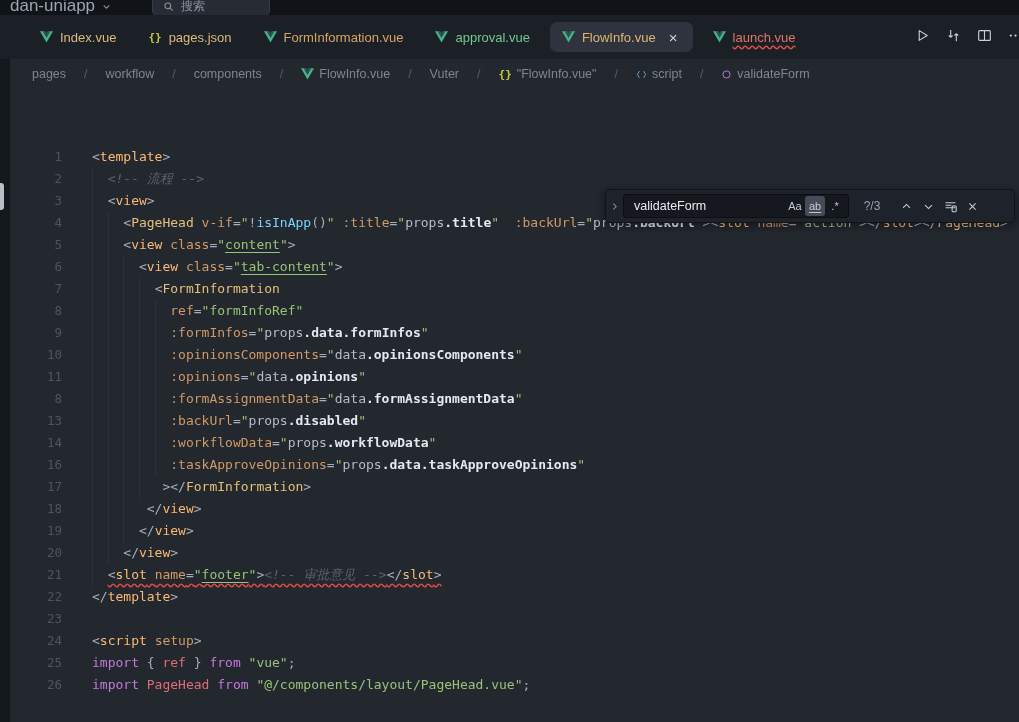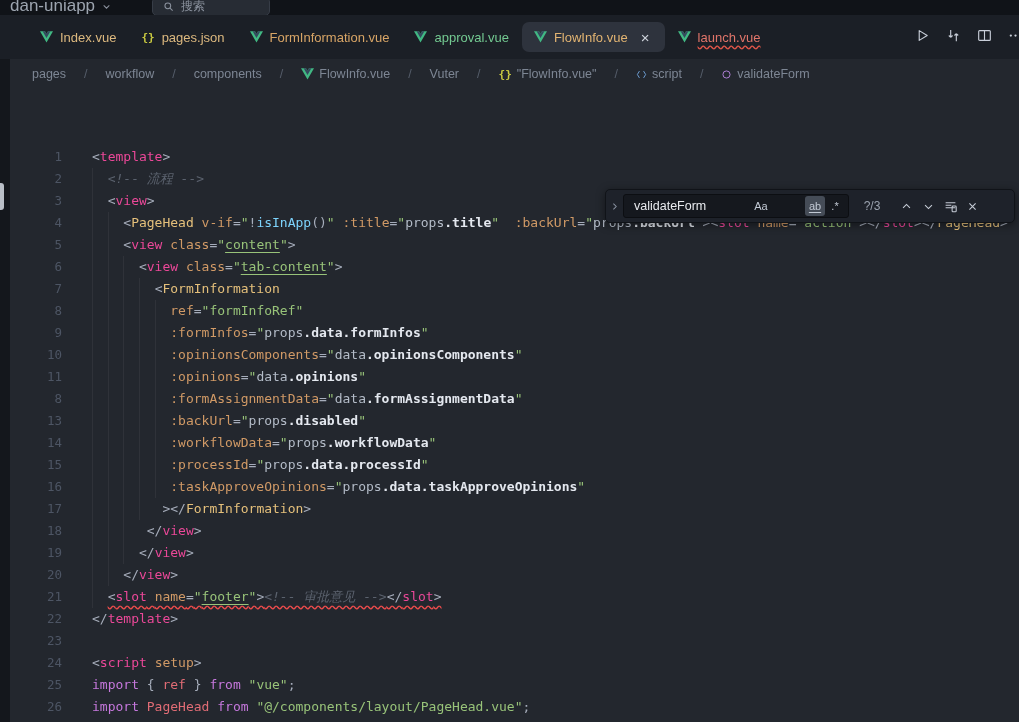--- a/index.html
+++ b/index.html
@@ -17,21 +17,21 @@
   .tb-icon { display:flex; align-items:center; }
   .search-pill {
     margin-left:34px; display:flex; align-items:center; gap:7px;
     background:#272c34; border:1px solid #373d47; border-radius:5px;
     height:19px; padding:0 10px; width:118px; color:#8a919d; font-size:12px;
   }
 
   
   .tabstrip { height:44px; background:#1b1f26; display:flex; align-items:flex-end;
               padding:0 0 7px 28px; position:relative; z-index:3; }
-  .tabs { display:flex; gap:1px; align-items:flex-end; }
+  .tabs { display:flex; gap:8px; align-items:flex-end; }
   .tab { display:flex; align-items:center; gap:7px; height:30px; padding:0 12px;
          border-radius:7px; font-size:13px; cursor:pointer; white-space:nowrap; }
   .tab.active { background:#2e333d; }
   .tab .icon { display:flex; align-items:center; }
   .tab-close { color:#d0d5dd; font-size:15px; line-height:1; margin-left:3px; width:15px;
                text-align:center; border-radius:3px; cursor:pointer; }
   .err-squiggle { text-decoration:underline; text-decoration-style:wavy;
                   text-decoration-color:#e45649; text-underline-offset:3px;
                   text-decoration-skip-ink:none; }
   .editor-actions { position:absolute; right:-8px; bottom:10px; display:flex; align-items:center; gap:7px; }
@@ -54,21 +54,21 @@
   
   .editor { position:relative; margin-left:10px; }
   .code { padding-top:57px; font-family:"DejaVu Sans Mono", monospace; font-size:13px; line-height:22px; }
   .code-line { display:flex; height:22px; }
   .ln { width:72px; padding-right:20px; text-align:right; color:#4d5564; font-size:12.5px;
         flex:none; user-select:none; cursor:pointer; }
   .lc { white-space:pre; flex:1; padding-left:10px; }
   .ig { display:inline-block; box-shadow:inset 1px 0 0 rgba(255,255,255,0.055); }
 
   .c-p    { color:#a6adbb; }
-  .c-tag  { color:#ec4899;text-align:center; }
+  .c-tag  { color:#fdba74;text-align:center; }
   .c-comp { color:#e5c07b; }
   .c-attr { color:#d19a66; }
   .c-str  { color:#98c379; }
   .c-strU { color:#98c379; text-decoration:underline; text-underline-offset:3px; }
   .c-cmt  { color:#5b626e; font-style:italic; }
   .c-kw   { color:#c678dd; }
   .c-fn   { color:#7dd3fc; }
   .c-xv   { color:#b4bcc8; }
   .c-xp   { color:#e4e8ef; font-weight:600; }
   .c-var  { color:#e06c75; }
@@ -82,21 +82,21 @@
                  padding-right:6px; z-index:6; }
   .find-collapse { width:17px; height:100%; display:flex; align-items:center; justify-content:center;
                    cursor:pointer; }
   .find-input-wrap { display:flex; align-items:center; background:#15181e; border:1px solid #0c0e12;
                      border-radius:3px; height:24px; padding:0 3px 0 8px; width:226px; }
   .find-input { background:transparent; border:none; outline:none; color:#e8eaee; font-size:12.5px;
                 flex:1; min-width:0; font-family:"Liberation Sans", sans-serif; }
   .find-toggle { width:20px; height:20px; display:flex; align-items:center; justify-content:center;
                  font-size:11px; color:#c2c9d4; border-radius:3px; cursor:pointer; flex:none; }
   .find-toggle.active { background:rgba(118,128,143,0.5); }
-  .find-toggle.word-style { text-decoration:underline; text-underline-offset:2px;margin-left:34px; }
+  .find-toggle.word-style { text-decoration:underline; text-underline-offset:2px; }
   .find-results { width:46px; text-align:center; color:#9aa2ae; font-size:12px; flex:none; }
   .find-btn { width:22px; height:22px; display:flex; align-items:center; justify-content:center;
               border-radius:3px; cursor:pointer; flex:none; }
 </style>
 </head>
 <body>
 
 <div class="titlebar">
   <div class="titlebar-inner">
     <span class="title-text">dan-uniapp</span>
@@ -306,24 +306,20 @@
         <div class="ln">8</div>
         <div class="lc"><span class="ig">  </span><span class="ig">  </span><span class="ig">  </span><span class="ig">  </span><span class="ig">  </span><span class="c-attr">:formAssignmentData</span><span class="c-p">=</span><span class="c-str">"</span><span class="c-xv">data</span><span class="c-xp">.formAssignmentData</span><span class="c-str">"</span></div>
       </div>
       <div class="code-line">
         <div class="ln">13</div>
         <div class="lc"><span class="ig">  </span><span class="ig">  </span><span class="ig">  </span><span class="ig">  </span><span class="ig">  </span><span class="c-attr">:backUrl</span><span class="c-p">=</span><span class="c-str">"</span><span class="c-xv">props</span><span class="c-xp">.disabled</span><span class="c-str">"</span></div>
       </div>
       <div class="code-line">
         <div class="ln">14</div>
         <div class="lc"><span class="ig">  </span><span class="ig">  </span><span class="ig">  </span><span class="ig">  </span><span class="ig">  </span><span class="c-attr">:workflowData</span><span class="c-p">=</span><span class="c-str">"</span><span class="c-xv">props</span><span class="c-xp">.workflowData</span><span class="c-str">"</span></div>
-      </div>
-      <div class="code-line">
-        <div class="ln">15</div>
-        <div class="lc"><span class="ig">  </span><span class="ig">  </span><span class="ig">  </span><span class="ig">  </span><span class="ig">  </span><span class="c-attr">:processId</span><span class="c-p">=</span><span class="c-str">"</span><span class="c-xv">props</span><span class="c-xp">.data.processId</span><span class="c-str">"</span></div>
       </div>
       <div class="code-line">
         <div class="ln">16</div>
         <div class="lc"><span class="ig">  </span><span class="ig">  </span><span class="ig">  </span><span class="ig">  </span><span class="ig">  </span><span class="c-attr">:taskApproveOpinions</span><span class="c-p">=</span><span class="c-str">"</span><span class="c-xv">props</span><span class="c-xp">.data.taskApproveOpinions</span><span class="c-str">"</span></div>
       </div>
       <div class="code-line">
         <div class="ln">17</div>
         <div class="lc"><span class="ig">  </span><span class="ig">  </span><span class="ig">  </span><span class="ig">  </span> <span class="c-p">&gt;&lt;/</span><span class="c-comp">FormInformation</span><span class="c-p">&gt;</span></div>
       </div>
       <div class="code-line">

